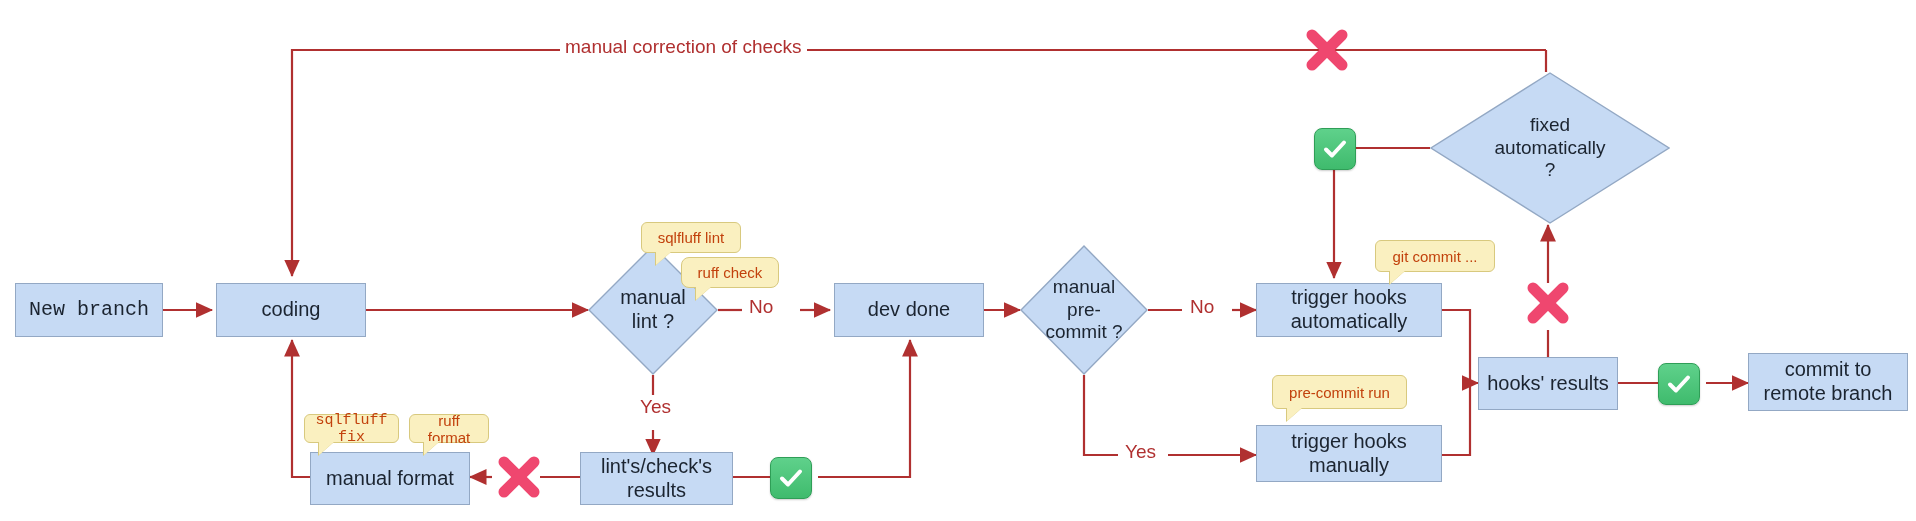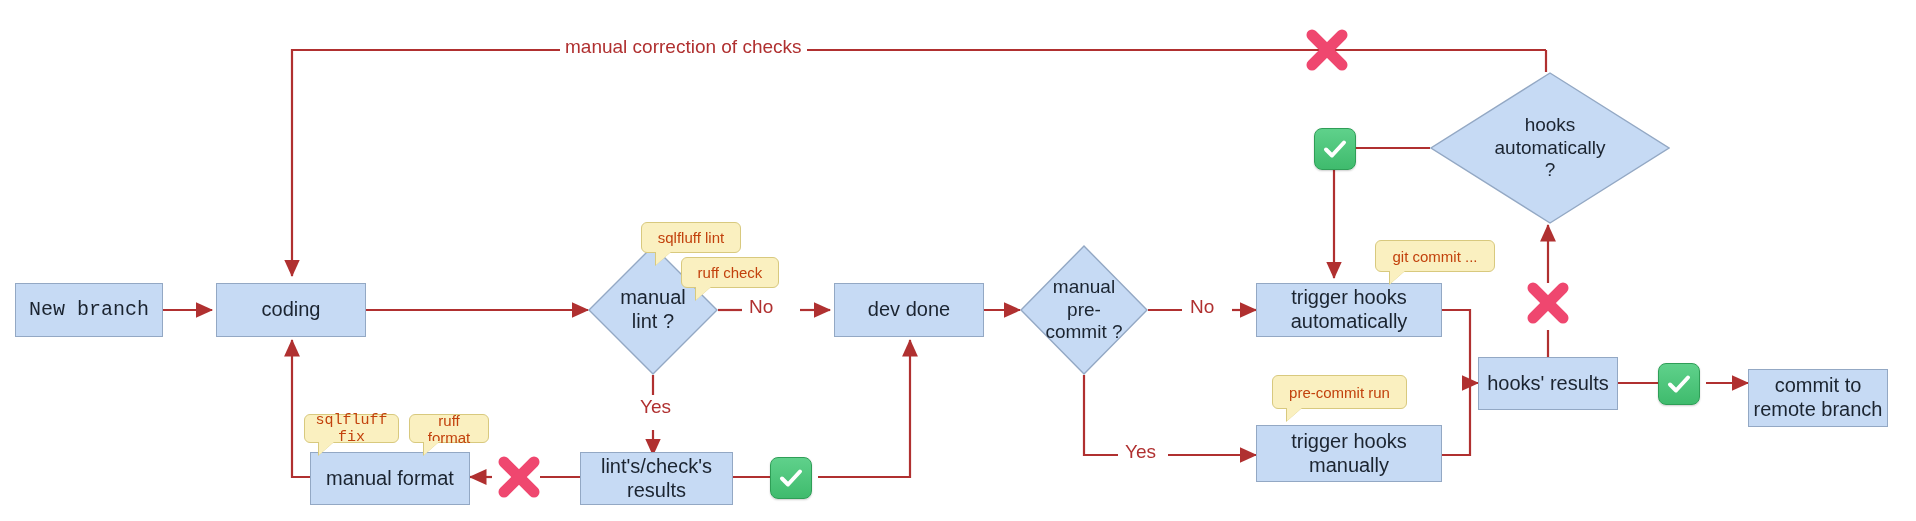--- a/index.html
+++ b/index.html
@@ -171,21 +171,21 @@
   <div class="node" style="left:834px;top:283px;width:150px;height:54px;">dev done</div>
 
   <div class="node" style="left:1256px;top:283px;width:186px;height:54px;">trigger hooks
 automatically</div>
 
   <div class="node" style="left:1256px;top:425px;width:186px;height:57px;">trigger hooks
 manually</div>
 
   <div class="node" style="left:1478px;top:357px;width:140px;height:53px;">hooks' results</div>
 
-  <div class="node" style="left:1748px;top:353px;width:140px;height:58px;margin-top:16px;">commit to
+  <div class="node" style="left:1748px;top:353px;width:160px;height:58px;">commit to
 remote branch</div>
 
   <div class="diamond-wrap" style="left:588px;top:245px;width:130px;height:130px;">
     <svg width="130" height="130" viewBox="0 0 130 130" xmlns="http://www.w3.org/2000/svg">
       <polygon points="65,1 129,65 65,129 1,65" fill="#c6daf4" stroke="#93a8c4" stroke-width="1.4"></polygon>
     </svg>
     <div class="diamond-label">manual
 lint ?</div>
   </div>
 
@@ -195,31 +195,31 @@
     </svg>
     <div class="diamond-label" style="font-size:19px;">manual
 pre-
 commit ?</div>
   </div>
 
   <div class="diamond-wrap" style="left:1430px;top:72px;width:240px;height:152px;">
     <svg width="240" height="152" viewBox="0 0 240 152" xmlns="http://www.w3.org/2000/svg">
       <polygon points="120,1 239,76 120,151 1,76" fill="#c6daf4" stroke="#93a8c4" stroke-width="1.4"></polygon>
     </svg>
-    <div class="diamond-label" style="font-size:19px;">hooks
+    <div class="diamond-label" style="font-size:19px;">fixed
 automatically
 ?</div>
   </div>
 
   <div class="note" style="left:641px;top:222px;width:100px;height:31px;">
     <span>sqlfluff lint</span>
     <span class="tail" style="left:14px;"></span>
   </div>
 
-  <div class="note" style="left:681px;top:257px;width:98px;height:31px;">
+  <div class="note" style="left:681px;top:257px;width:98px;height:31px;border-radius:8px;">
     <span>ruff check</span>
     <span class="tail" style="left:14px;"></span>
   </div>
 
   <div class="note" style="left:304px;top:414px;width:95px;height:29px;font-family:Liberation Mono, monospace;">
     <span>sqlfluff fix</span>
     <span class="tail" style="left:14px;"></span>
   </div>
 
   <div class="note" style="left:409px;top:414px;width:80px;height:29px;">

